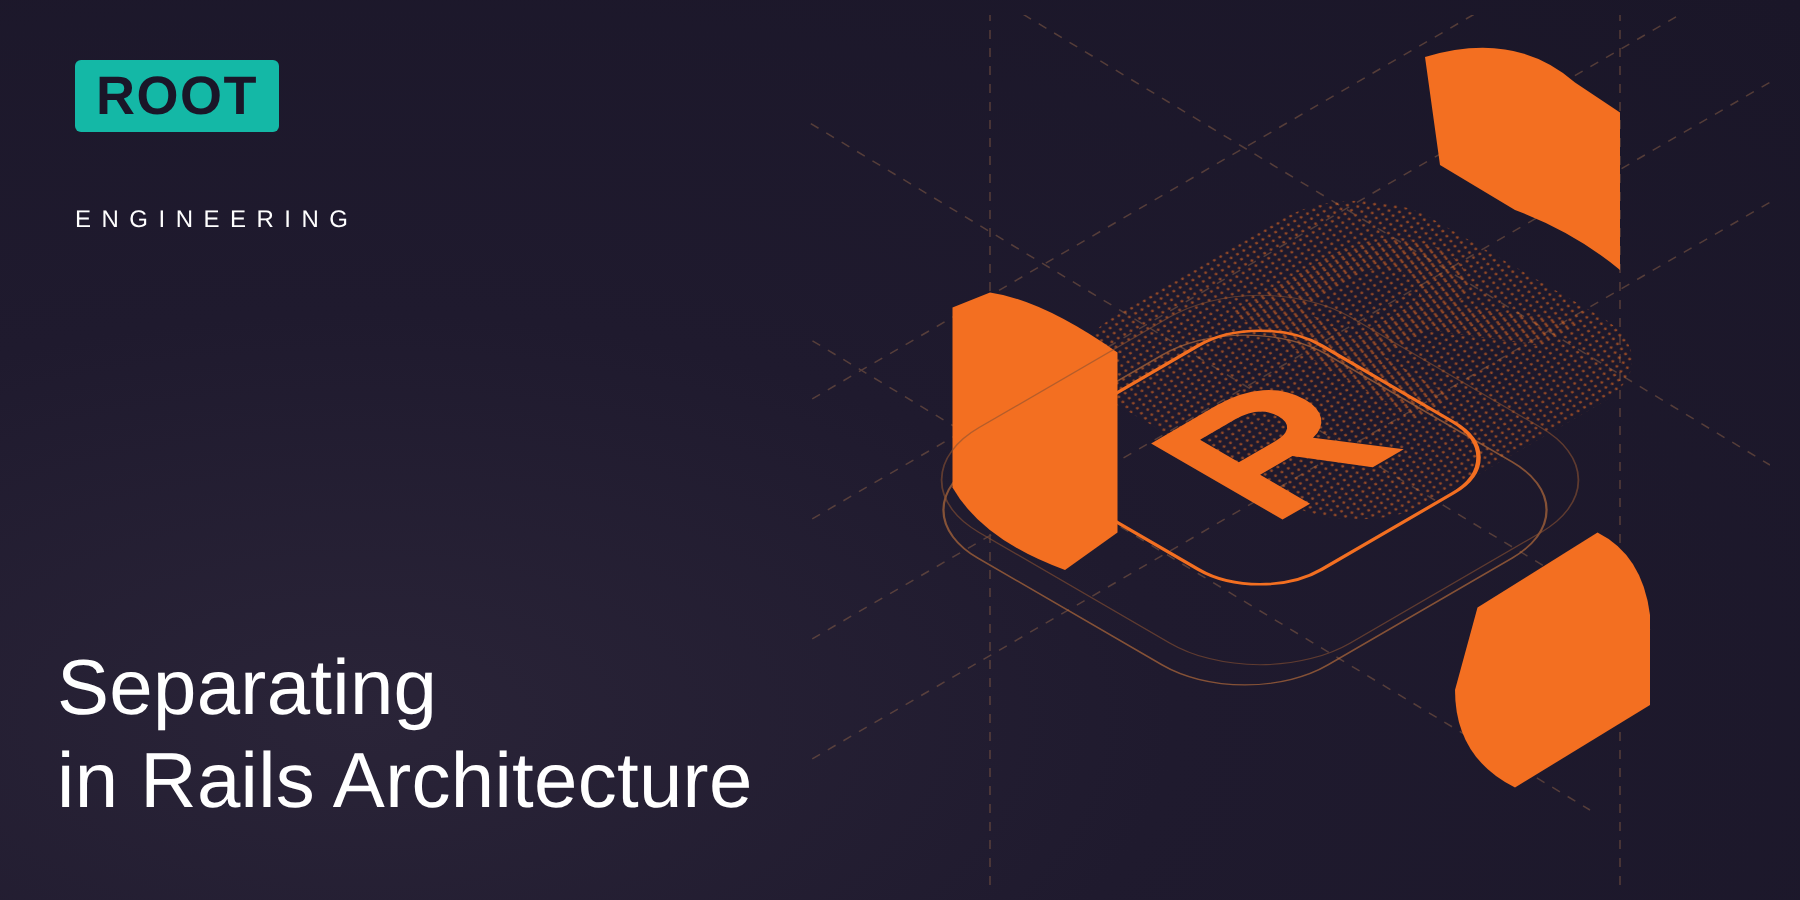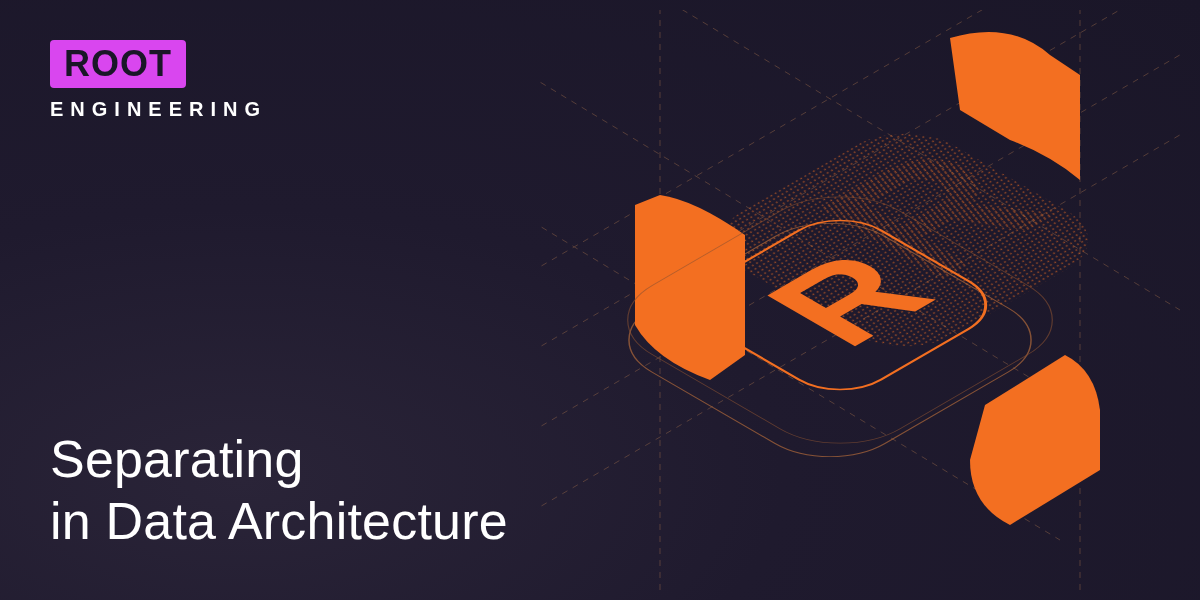--- a/index.html
+++ b/index.html
@@ -25,41 +25,42 @@
     }
 
     .logo-block {
       display: inline-flex;
       flex-direction: column;
       align-items: flex-start;
       gap: 10px;
     }
 
     .logo-box {
-      background: #d946ef;
+      background: #14b8a6;
       color: #1a1628;
       font-weight: 900;
       font-size: 36px;
       letter-spacing: 1px;
       padding: 6px 14px;
       border-radius: 4px;
       line-height: 1;
       font-family: Arial Black, Arial, sans-serif;
     }
 
     .logo-sub {
       color: #ffffff;
-      font-size: 20px;
+      font-size: 16px;
       letter-spacing: 7px;
-      font-weight: 700;
+      font-weight: 400;
+      margin-top: 40px;
     }
 
     .headline {
       position: absolute;
-      left: 50px;
+      left: 38px;
       bottom: 48px;
       color: #ffffff;
       font-size: 52px;
       font-weight: 300;
       line-height: 1.18;
       letter-spacing: 0.2px;
     }
 
     .illustration {
       position: absolute;
@@ -74,21 +75,21 @@
 
 <div class="container">
 
   <div class="logo-block">
     <div class="logo-box">ROOT</div>
     <div class="logo-sub">ENGINEERING</div>
   </div>
 
   <div class="headline">
     <div>Separating</div>
-    <div>in Data Architecture</div>
+    <div>in Rails Architecture</div>
   </div>
 
   <div class="illustration">
     <svg viewBox="0 0 640 580" xmlns="http://www.w3.org/2000/svg">
       <defs>
         <pattern id="halftone" x="0" y="0" width="6" height="6" patternUnits="userSpaceOnUse" patternTransform="skewX(-20)">
           <circle cx="1.5" cy="1.5" r="1.2" fill="#F36F21" opacity="0.55"></circle>
         </pattern>
       </defs>
 

